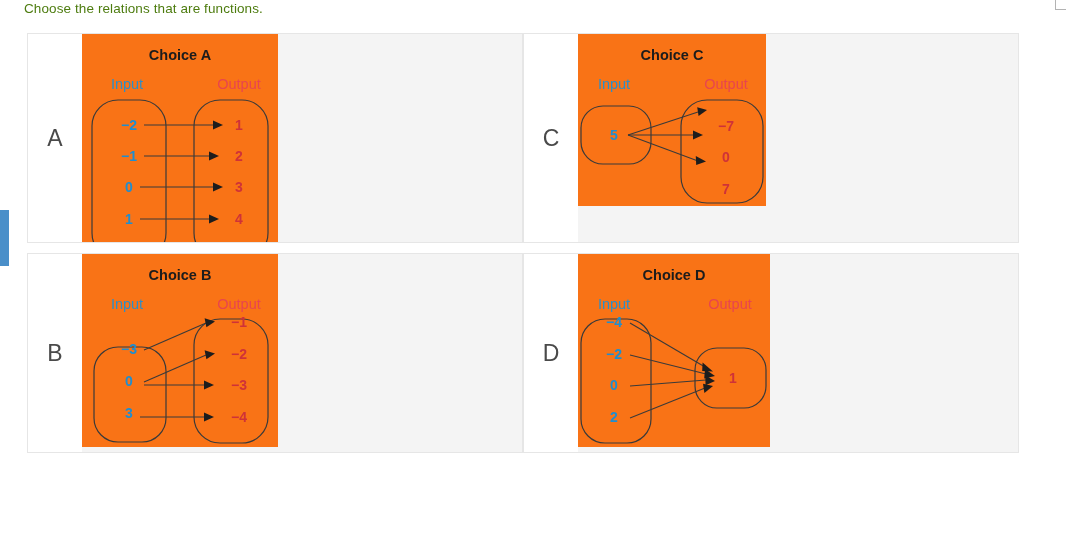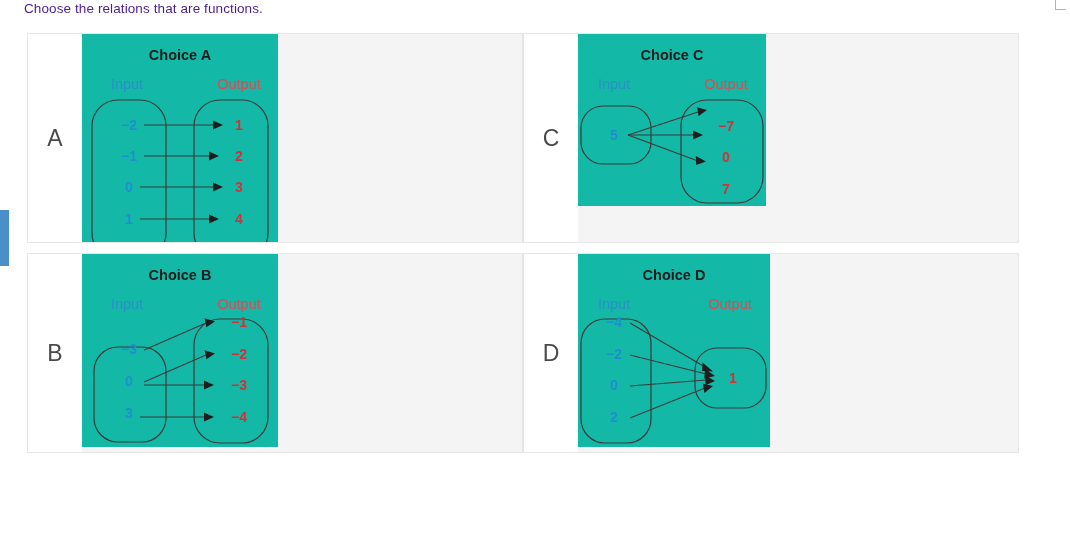--- a/index.html
+++ b/index.html
@@ -35,21 +35,21 @@
     border-left: 1px solid #9a9a9a;
     border-bottom: 1px solid #9a9a9a;
     opacity: .75;
   }
 
   .prompt {
     position: absolute;
     left: 24px;
     top: 1px;
     font-size: 13.5px;
-    color: #4c1d95;
+    color: #4d7c0f;
     letter-spacing: .1px;
     white-space: nowrap;
   }
 
   .grid {
     position: absolute;
     left: 27px;
     top: 33px;
     width: 992px;
     height: 450px;
@@ -85,21 +85,21 @@
 
   .diagram-wrap {
     flex: 1 1 auto;
     position: relative;
     display: flex;
     align-items: flex-start;
     background: #f4f4f4;
   }
 
   .diagram {
-    background: #14b8a6;
+    background: #f97316;
     position: relative;
   }
   .diagram svg { display: block; }
 
   .d-a { width: 196px; height: 232px; }
   .d-b { width: 196px; height: 193px; }
   .d-c { width: 188px; height: 172px; }
   .d-d { width: 192px; height: 193px; }
 
   text { font-family: "Liberation Sans", sans-serif; }

